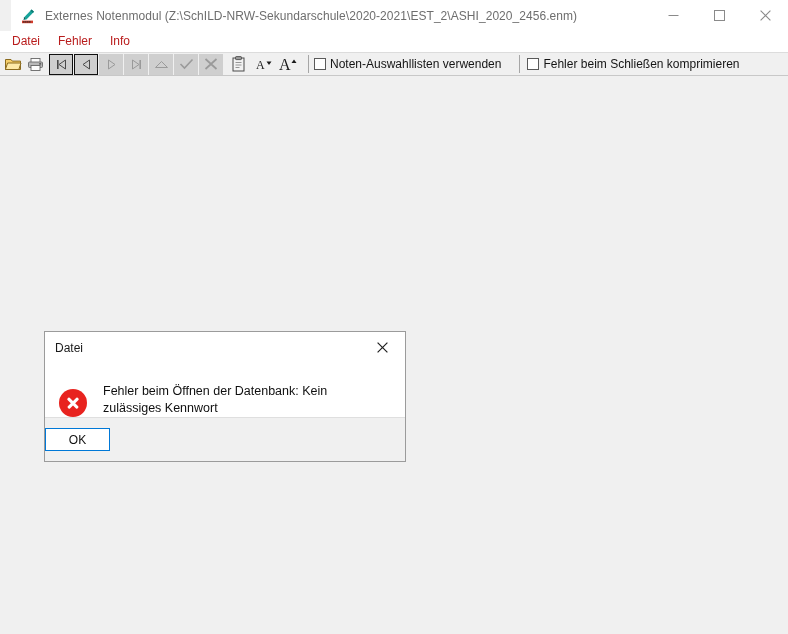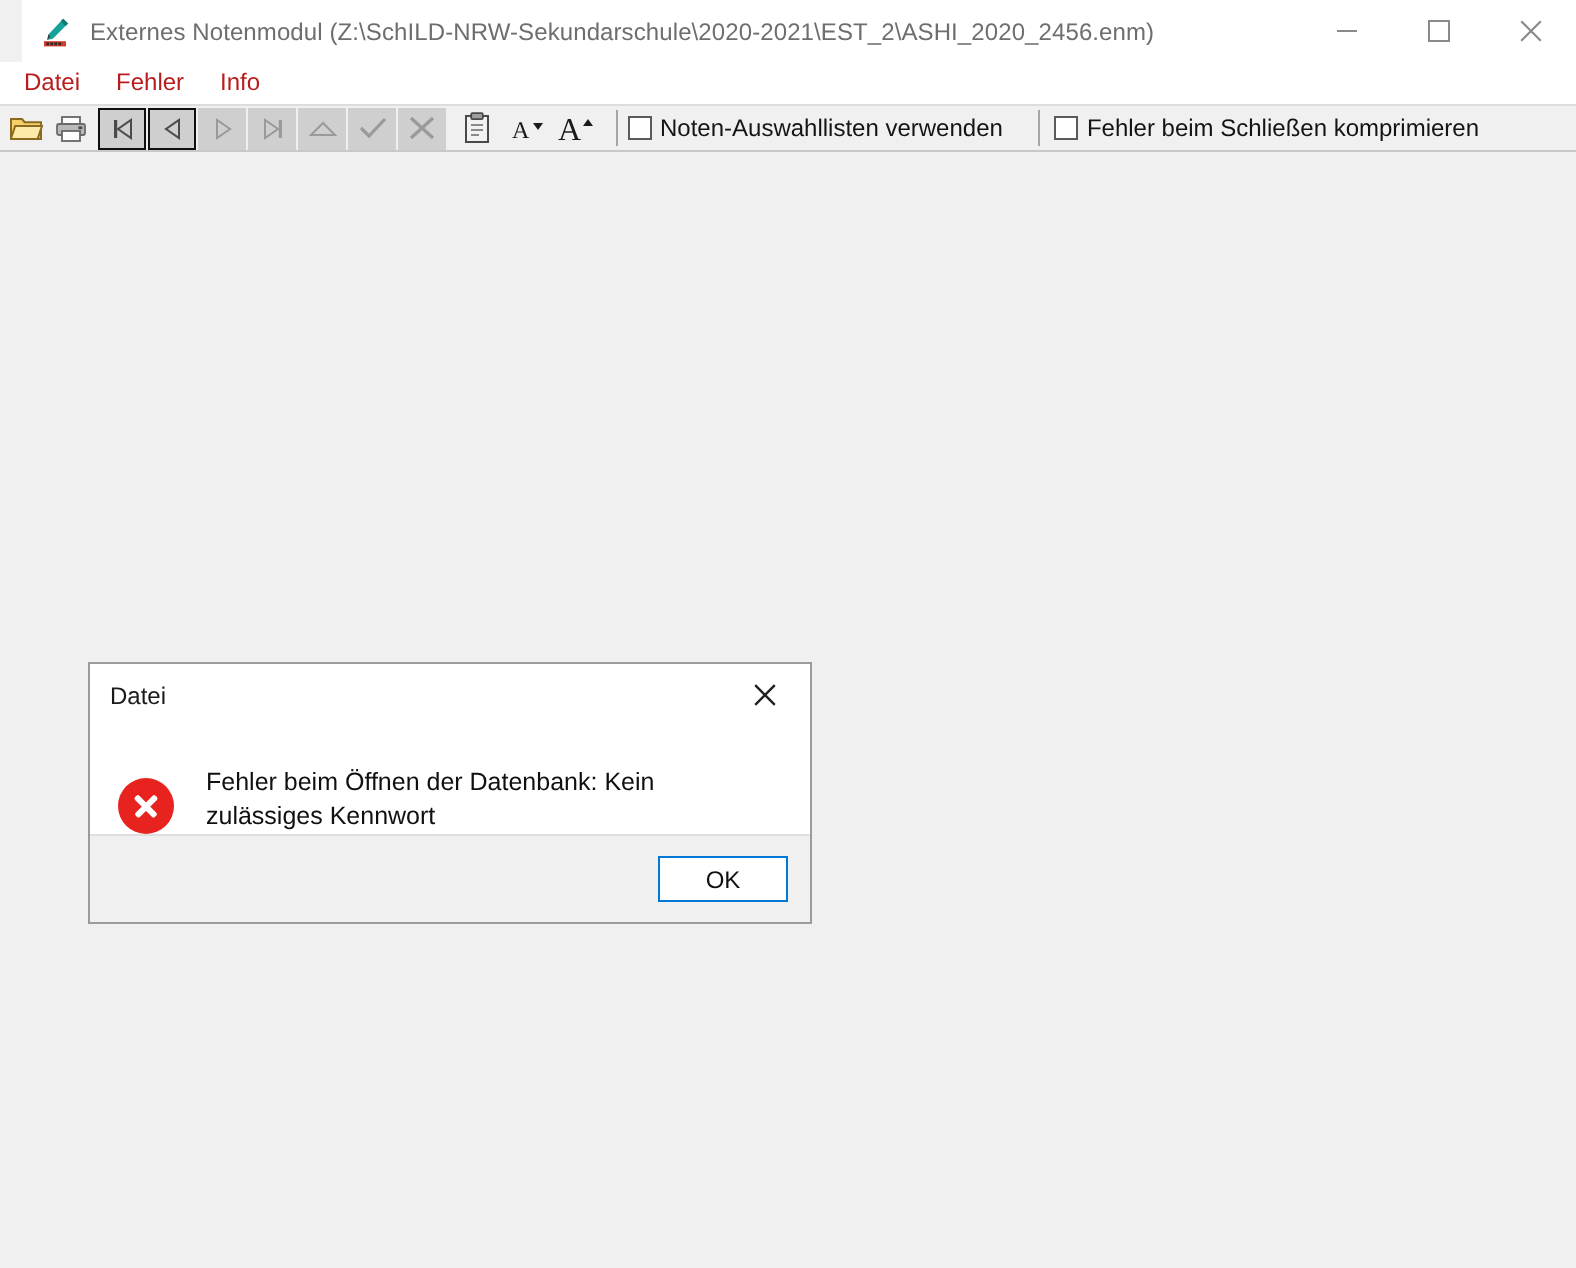--- a/index.html
+++ b/index.html
@@ -204,21 +204,21 @@
     margin-left: 16px;
     line-height: 17px;
     max-width: 268px;
   }
   .dlg-footer {
     height: 44px;
     background: #f0f0f0;
     border-top: 1px solid #dfdfdf;
     display: flex;
     align-items: center;
-    justify-content: flex-end;
+    justify-content: flex-start;
     padding-right: 11px;
     flex: 0 0 auto;
   }
   .ok-button {
     width: 65px; height: 23px;
     background: #ffffff;
     border: 1px solid #0078d7;
     color: #101010;
     font-size: 12px;
     font-family: "Liberation Sans", sans-serif;

